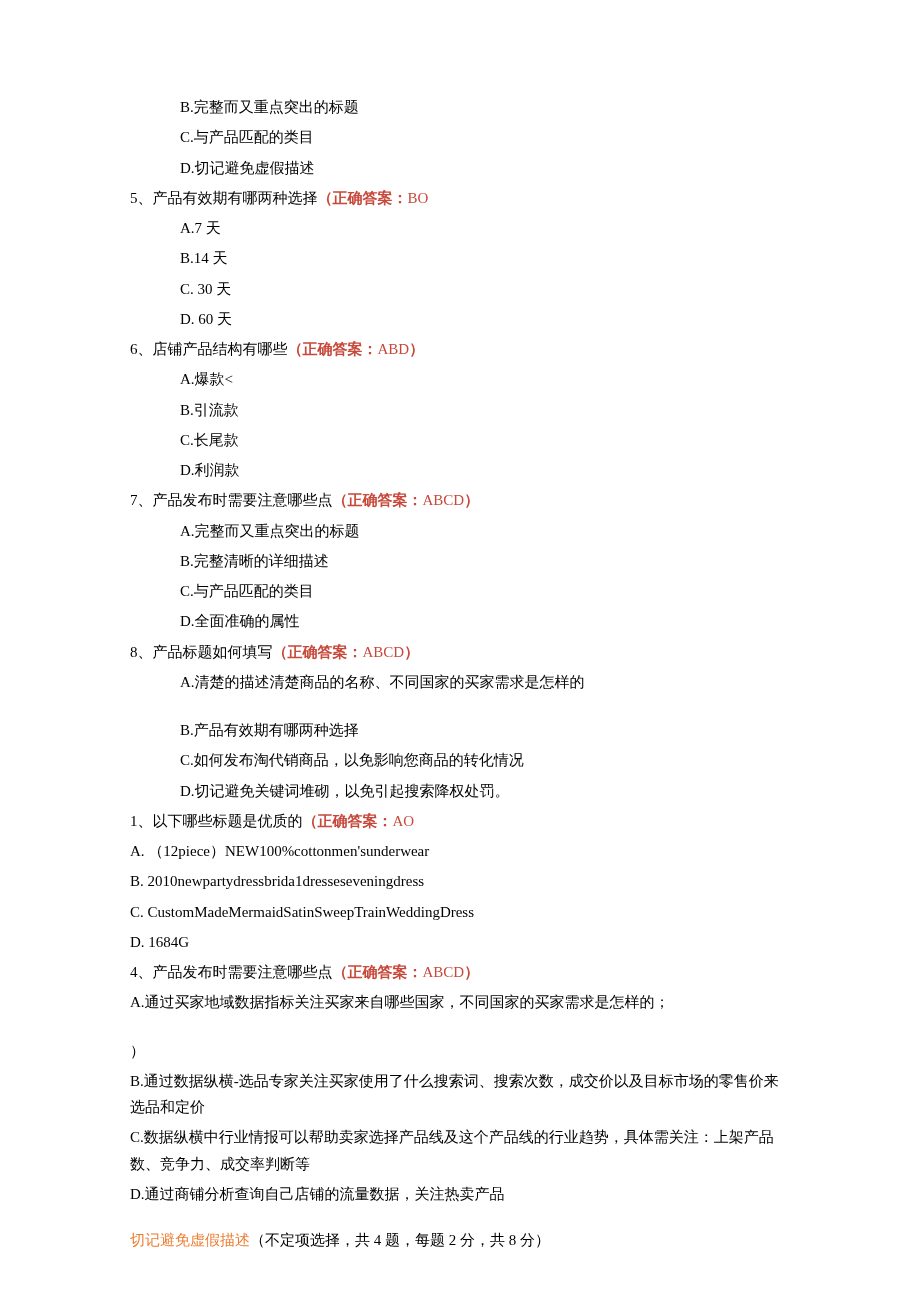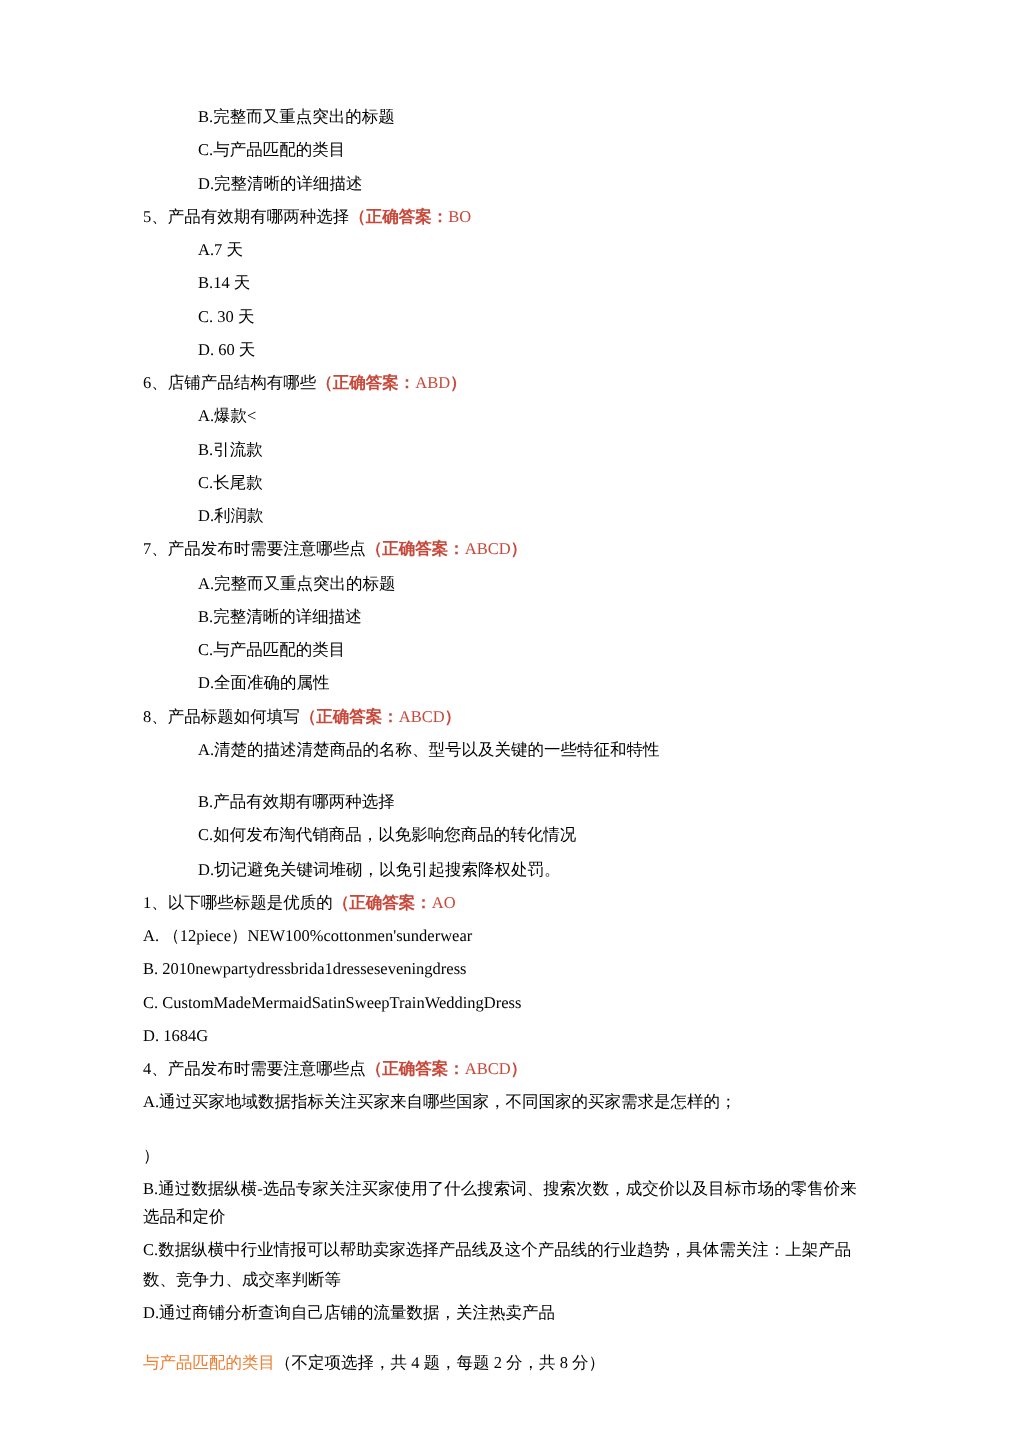--- a/index.html
+++ b/index.html
@@ -19,21 +19,21 @@
   .answer { color: #c7493b; font-weight: bold; }
   .answer-bold { font-weight: normal; }
   .section-title { color: #ed7d31; }
   .gap { height: 14px; }
 </style>
 </head>
 <body>
 
 <div class="opt-line indent1">B.完整而又重点突出的标题</div>
 <div class="opt-line indent1">C.与产品匹配的类目</div>
-<div class="opt-line indent1">D.完整清晰的详细描述</div>
+<div class="opt-line indent1">D.切记避免虚假描述</div>
 
 <div class="q-line">
   <span>5、</span><span>产品有效期有哪两种选择</span><span class="answer">（正确答案：</span><span class="answer answer-bold">BO</span>
 </div>
 <div class="opt-line indent1">A.7 天</div>
 <div class="opt-line indent1">B.14 天</div>
 <div class="opt-line indent1">C.   30 天</div>
 <div class="opt-line indent1">D.   60 天</div>
 
 <div class="q-line">
@@ -48,21 +48,21 @@
   <span>7、</span><span>产品发布时需要注意哪些点</span><span class="answer">（正确答案：</span><span class="answer answer-bold">ABCD</span><span class="answer">）</span>
 </div>
 <div class="opt-line indent1">A.完整而又重点突出的标题</div>
 <div class="opt-line indent1">B.完整清晰的详细描述</div>
 <div class="opt-line indent1">C.与产品匹配的类目</div>
 <div class="opt-line indent1">D.全面准确的属性</div>
 
 <div class="q-line">
   <span>8、</span><span>产品标题如何填写</span><span class="answer">（正确答案：</span><span class="answer answer-bold">ABCD</span><span class="answer">）</span>
 </div>
-<div class="opt-line indent1">A.清楚的描述清楚商品的名称、型号以及关键的一些特征和特性</div>
+<div class="opt-line indent1">A.清楚的描述清楚商品的名称、不同国家的买家需求是怎样的</div>
 <div class="gap"></div>
 <div class="opt-line indent1">B.产品有效期有哪两种选择</div>
 <div class="opt-line indent1">C.如何发布淘代销商品，以免影响您商品的转化情况</div>
 <div class="opt-line indent1">D.切记避免关键词堆砌，以免引起搜索降权处罚。</div>
 
 <div class="q-line">
   <span>1、</span><span>以下哪些标题是优质的</span><span class="answer">（正确答案：</span><span class="answer answer-bold">AO</span>
 </div>
 <div class="opt-line">A.   （12piece）NEW100%cottonmen'sunderwear</div>
 <div class="opt-line">B.    2010newpartydressbrida1dresseseveningdress</div>
@@ -74,14 +74,14 @@
 </div>
 <div class="opt-line">A.通过买家地域数据指标关注买家来自哪些国家，不同国家的买家需求是怎样的；</div>
 <div class="gap"></div>
 <div class="opt-line">）</div>
 <div class="opt-line">B.通过数据纵横-选品专家关注买家使用了什么搜索词、搜索次数，成交价以及目标市场的零售价来选品和定价</div>
 <div class="opt-line">C.数据纵横中行业情报可以帮助卖家选择产品线及这个产品线的行业趋势，具体需关注：上架产品数、竞争力、成交率判断等</div>
 <div class="opt-line">D.通过商铺分析查询自己店铺的流量数据，关注热卖产品</div>
 
 <div class="gap"></div>
 <div class="q-line">
-  <span class="section-title">与产品匹配的类目</span><span>（不定项选择，共 4 题，每题 2 分，共 8 分）</span>
+  <span class="section-title">切记避免虚假描述</span><span>（不定项选择，共 4 题，每题 2 分，共 8 分）</span>
 </div>
 
 </body></html>

